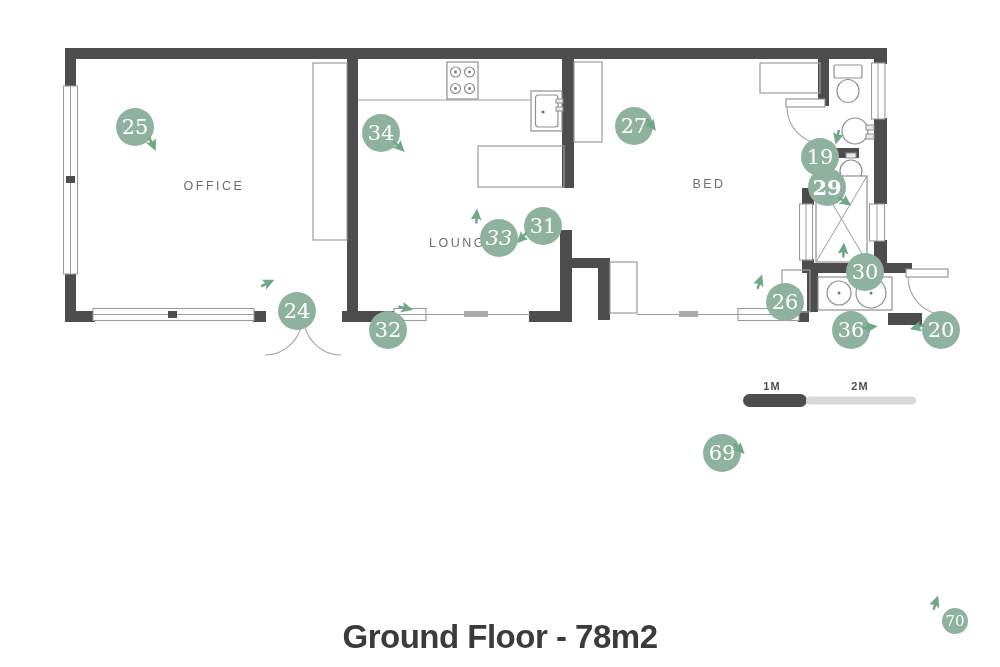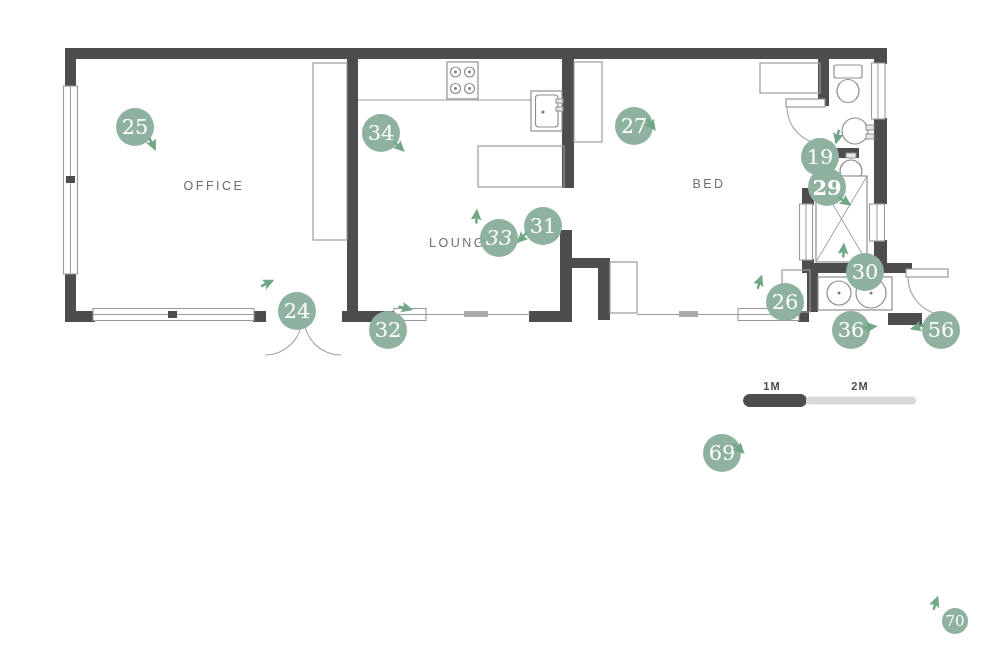--- a/index.html
+++ b/index.html
@@ -272,21 +272,21 @@
         <svg width="14" height="15" viewBox="0 0 12 14">
           <path d="M1.5,1 L1.5,12.5 L4.7,9.8 L6.8,14 L8.9,13 L6.8,8.8 L10.9,8.8 Z" fill="#6fa787"></path>
         </svg>
       </div>
       <div class="marker" style="left: 362px; top: 114px; height: 38px; width: 38px; font-size: 21px;">34</div>
       <div class="marker-arrow" style="left: 391px; top: 140px; transform: rotate(160deg);">
         <svg width="14" height="15" viewBox="0 0 12 14">
           <path d="M1.5,1 L1.5,12.5 L4.7,9.8 L6.8,14 L8.9,13 L6.8,8.8 L10.9,8.8 Z" fill="#6fa787"></path>
         </svg>
       </div>
-      <div class="marker" style="left: 922px; top: 311px; height: 38px; width: 38px; font-size: 21px;">56</div>
+      <div class="marker" style="left: 922px; top: 311px; height: 38px; width: 38px; font-size: 21px;">20</div>
       <div class="marker-arrow" style="left: 910px; top: 318px; transform: rotate(280deg);">
         <svg width="14" height="15" viewBox="0 0 12 14">
           <path d="M1.5,1 L1.5,12.5 L4.7,9.8 L6.8,14 L8.9,13 L6.8,8.8 L10.9,8.8 Z" fill="#6fa787"></path>
         </svg>
       </div>
       <div class="marker" style="left: 832px; top: 311px; height: 38px; width: 38px; font-size: 21px;">36</div>
       <div class="marker-arrow" style="left: 863px; top: 321px; transform: rotate(110deg);">
         <svg width="14" height="15" viewBox="0 0 12 14">
           <path d="M1.5,1 L1.5,12.5 L4.7,9.8 L6.8,14 L8.9,13 L6.8,8.8 L10.9,8.8 Z" fill="#6fa787"></path>
         </svg>
@@ -298,13 +298,14 @@
         </svg>
       </div>
       <div class="marker" style="left: 942px; top: 608px; height: 26px; width: 26px; font-size: 15px;">70</div>
       <div class="marker-arrow" style="left: 930px; top: 596px; transform: rotate(45deg);">
         <svg width="14" height="15" viewBox="0 0 12 14">
           <path d="M1.5,1 L1.5,12.5 L4.7,9.8 L6.8,14 L8.9,13 L6.8,8.8 L10.9,8.8 Z" fill="#6fa787"></path>
         </svg>
       </div>
     </div>
 
+  <div class="title">Ground Floor - 78m2</div>
 </div>
 
 </body></html>

